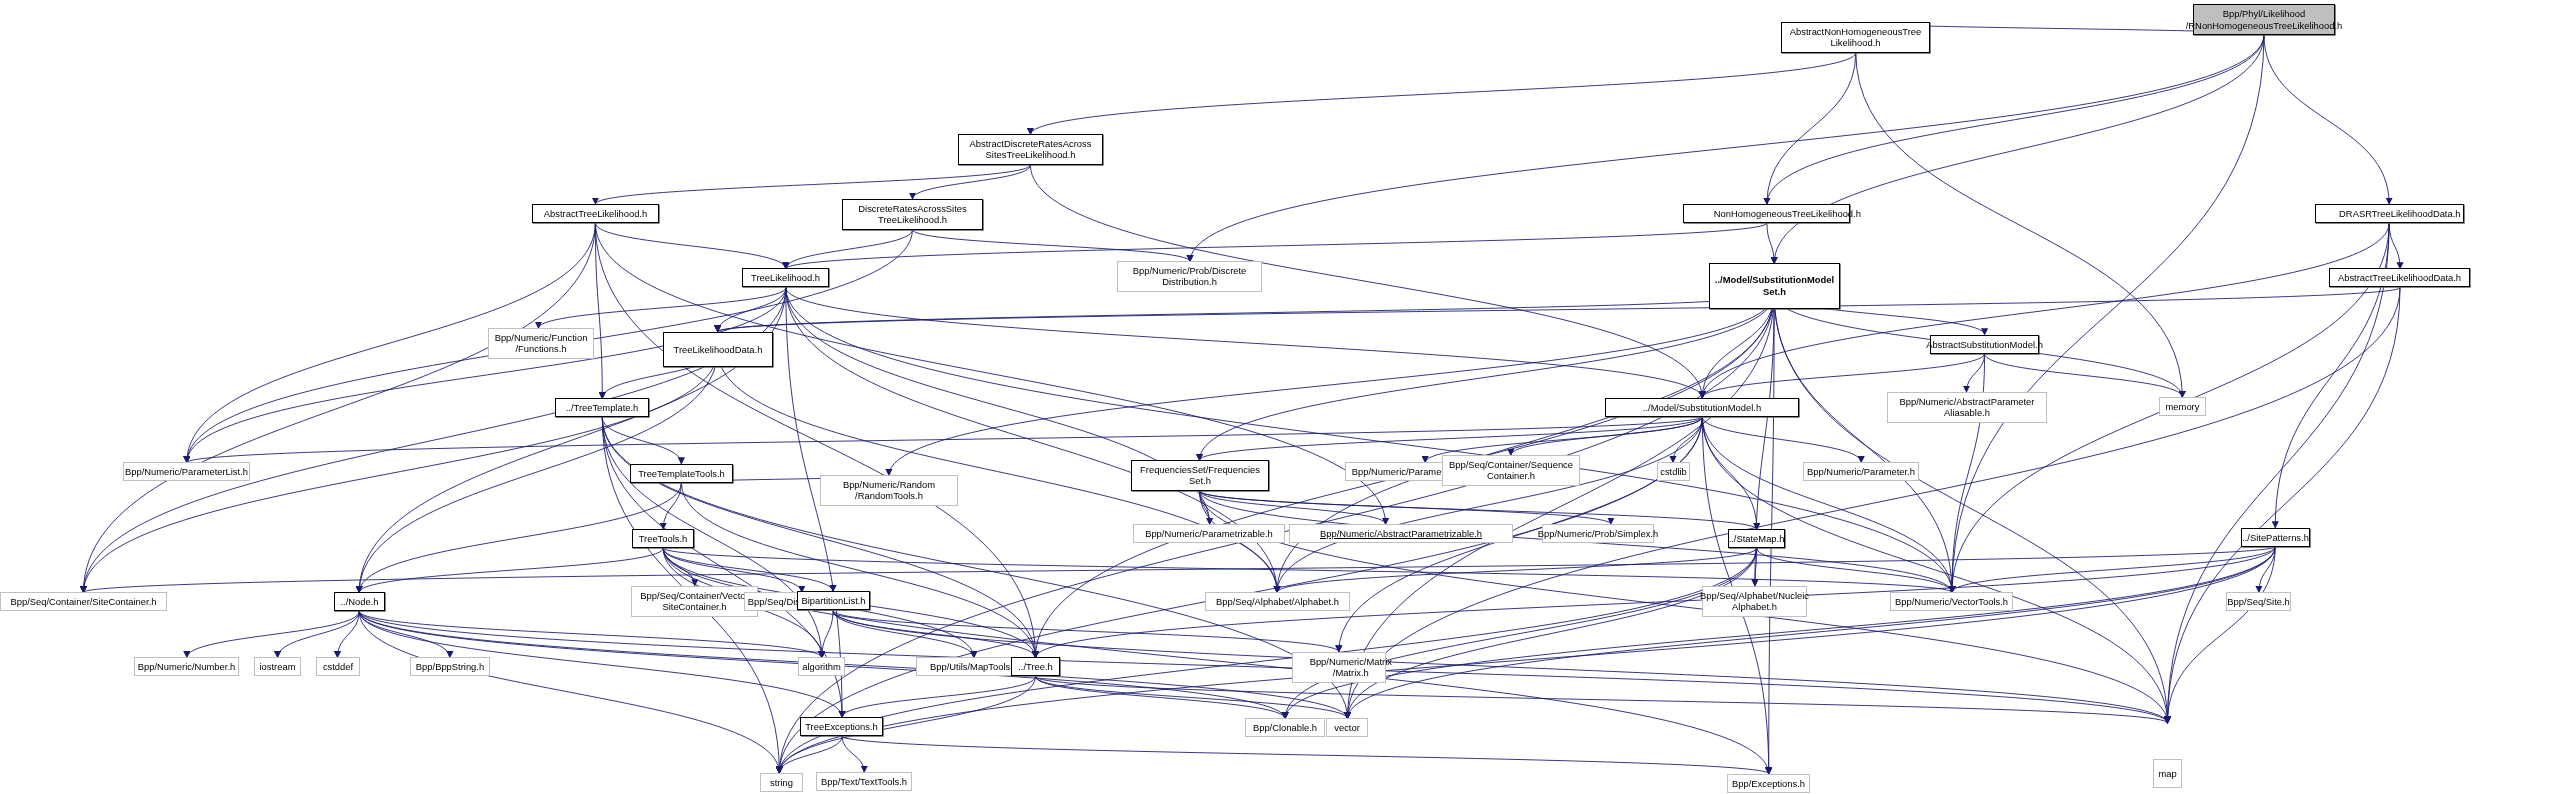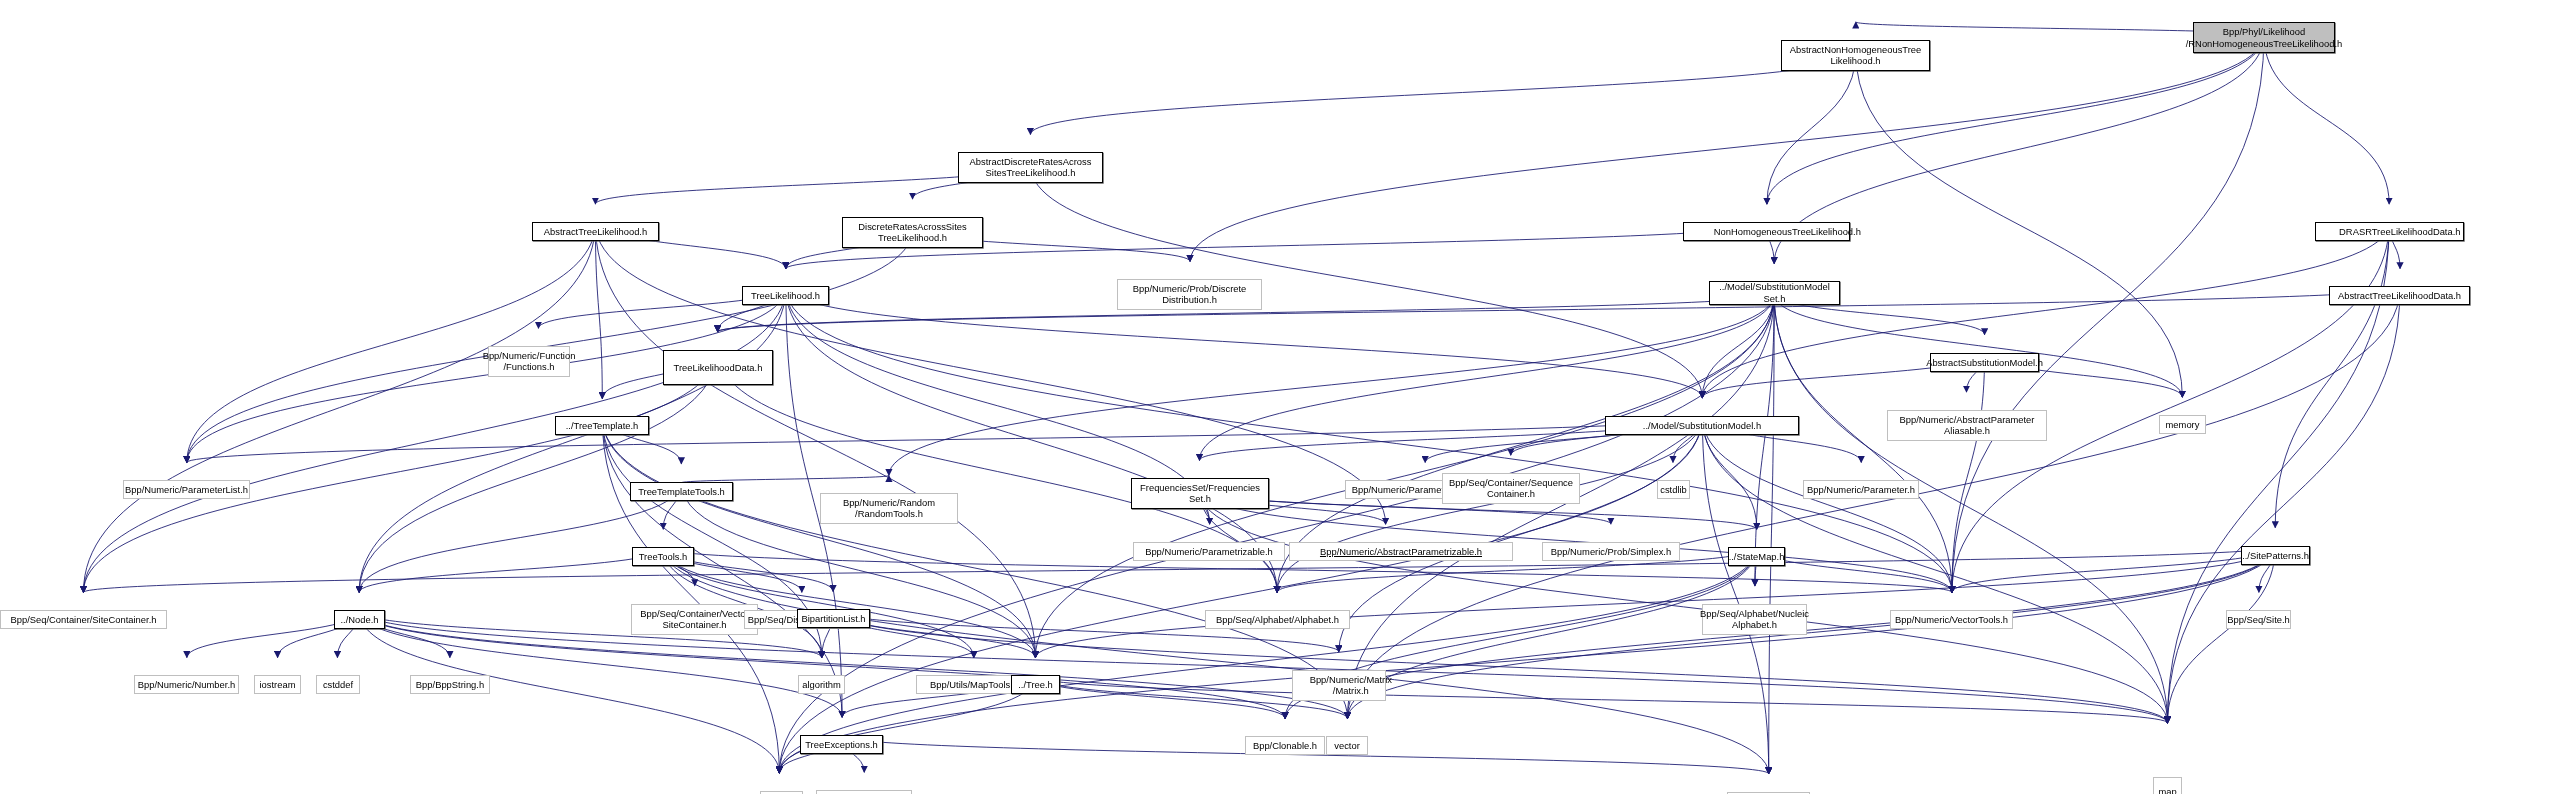--- a/index.html
+++ b/index.html
@@ -1,18 +1,18 @@
 <!DOCTYPE html>
 <html style="font-size:11.6px"><head>
 <meta charset="utf-8">
 <style>
   html,body{margin:0;padding:0;background:#ffffff;}
   body{width:2576px;height:795px;position:relative;overflow:hidden;font-family:"Liberation Sans",sans-serif;}
   #graph{position:absolute;left:0;top:0;width:2576px;height:795px;}
-  .node{position:absolute;box-sizing:border-box;display:flex;align-items:center;justify-content:center;text-align:center;font-size:9.4px;line-height:11.6px;color:#000;background:#fff;white-space:pre;padding:0 4.4px;font-family:"Liberation Sans",sans-serif;margin-top:18px;}
+  .node{position:absolute;box-sizing:border-box;display:flex;align-items:center;justify-content:center;text-align:center;font-size:9.4px;line-height:11.6px;color:#000;background:#fff;white-space:pre;padding:0 4.4px;font-family:"Liberation Sans",sans-serif;}
   .node.internal{border:0.7px solid #000;box-shadow:0.7px 0.7px 0 #555;}
   .node.external{border:1.1px solid #bfbfbf;}
   .node.root{background:#bfbfbf;border:0.7px solid #000;box-shadow:0.7px 0.7px 0 #555;}
   .node.internal,.node.root{cursor:pointer;}
   svg{position:absolute;left:0;top:0;}
 </style>
 </head>
 <body>
 
 <div id="graph">
@@ -169,24 +169,24 @@
     <div class="node internal" style="left: 958px; top: 134px; width: 145px; height: 30.5px;"><span>AbstractDiscreteRatesAcross
 SitesTreeLikelihood.h</span></div>
     <div class="node internal" style="left: 532px; top: 204px; width: 127px; height: 19px;"><span>AbstractTreeLikelihood.h</span></div>
     <div class="node internal" style="left: 842px; top: 199px; width: 141px; height: 30.5px;"><span>DiscreteRatesAcrossSites
 TreeLikelihood.h</span></div>
     <div class="node internal" style="left: 1683px; top: 204px; width: 167px; height: 19px; padding-left: 46px;"><span>NonHomogeneousTreeLikelihood.h</span></div>
     <div class="node internal" style="left: 2315px; top: 204px; width: 149px; height: 19px; padding-left: 25px;"><span>DRASRTreeLikelihoodData.h</span></div>
     <div class="node internal" style="left: 742px; top: 268px; width: 87px; height: 19px;"><span>TreeLikelihood.h</span></div>
     <div class="node external" style="left: 1117px; top: 261px; width: 145px; height: 30.5px;"><span>Bpp/Numeric/Prob/Discrete
 Distribution.h</span></div>
-    <div class="node internal" style="left: 1709px; top: 263px; width: 131px; height: 24px;"><span>../Model/SubstitutionModel
+    <div class="node internal" style="left: 1709px; top: 263px; width: 131px; height: 46px; font-weight: bold;"><span>../Model/SubstitutionModel
 Set.h</span></div>
     <div class="node internal" style="left: 2329px; top: 268px; width: 141px; height: 19px;"><span>AbstractTreeLikelihoodData.h</span></div>
-    <div class="node external" style="left: 488px; top: 328px; width: 82px; height: 30.5px;"><span>Bpp/Numeric/Function
+    <div class="node external" style="left: 488px; top: 328px; width: 106px; height: 30.5px;"><span>Bpp/Numeric/Function
 /Functions.h</span></div>
     <div class="node internal" style="left: 663px; top: 332px; width: 110px; height: 35px;"><span>TreeLikelihoodData.h</span></div>
     <div class="node internal" style="left: 1930px; top: 335px; width: 109px; height: 19px;"><span>AbstractSubstitutionModel.h</span></div>
     <div class="node internal" style="left: 555px; top: 398px; width: 94px; height: 19px;"><span>../TreeTemplate.h</span></div>
     <div class="node internal" style="left: 1605px; top: 398px; width: 194px; height: 19px;"><span>../Model/SubstitutionModel.h</span></div>
     <div class="node external" style="left: 1887px; top: 392px; width: 160px; height: 30.5px;"><span>Bpp/Numeric/AbstractParameter
 Aliasable.h</span></div>
     <div class="node external" style="left: 2159px; top: 397px; width: 47px; height: 19px;"><span>memory</span></div>
     <div class="node external" style="left: 123px; top: 462px; width: 127px; height: 19px;"><span>Bpp/Numeric/ParameterList.h</span></div>
     <div class="node internal" style="left: 1131px; top: 460px; width: 138px; height: 30.5px;"><span>FrequenciesSet/Frequencies
@@ -194,21 +194,21 @@
     <div class="node external" style="left: 1345px; top: 462px; width: 160px; height: 19px;"><span>Bpp/Numeric/ParameterAliasable.h</span></div>
     <div class="node external" style="left: 1442px; top: 455px; width: 138px; height: 30.5px;"><span>Bpp/Seq/Container/Sequence
 Container.h</span></div>
     <div class="node external" style="left: 1657px; top: 462px; width: 33px; height: 19px;"><span>cstdlib</span></div>
     <div class="node external" style="left: 1803px; top: 462px; width: 116px; height: 19px;"><span>Bpp/Numeric/Parameter.h</span></div>
     <div class="node internal" style="left: 630px; top: 464px; width: 103px; height: 19px;"><span>TreeTemplateTools.h</span></div>
     <div class="node external" style="left: 820px; top: 475px; width: 138px; height: 30.5px;"><span>Bpp/Numeric/Random
 /RandomTools.h</span></div>
     <div class="node external" style="left: 1133px; top: 524px; width: 152px; height: 19px;"><span>Bpp/Numeric/Parametrizable.h</span></div>
     <div class="node external" style="left: 1289px; top: 524px; width: 224px; height: 19px; text-decoration: underline;"><span>Bpp/Numeric/AbstractParametrizable.h</span></div>
-    <div class="node external" style="left: 1542px; top: 524px; width: 138px; height: 19px;"><span>Bpp/Numeric/Prob/Simplex.h</span></div>
+    <div class="node external" style="left: 1542px; top: 524px; width: 112px; height: 19px;"><span>Bpp/Numeric/Prob/Simplex.h</span></div>
     <div class="node internal" style="left: 1728px; top: 529px; width: 57px; height: 19px;"><span>../StateMap.h</span></div>
     <div class="node internal" style="left: 2241px; top: 528px; width: 69px; height: 19px;"><span>../SitePatterns.h</span></div>
     <div class="node internal" style="left: 632px; top: 529px; width: 62px; height: 19px;"><span>TreeTools.h</span></div>
     <div class="node external" style="left: 0px; top: 592px; width: 167px; height: 19px;"><span>Bpp/Seq/Container/SiteContainer.h</span></div>
     <div class="node external" style="left: 631px; top: 586px; width: 127px; height: 30.5px;"><span>Bpp/Seq/Container/Vector
 SiteContainer.h</span></div>
     <div class="node external" style="left: 744px; top: 592px; width: 116px; height: 19px;"><span>Bpp/Seq/DistanceMatrix.h</span></div>
     <div class="node internal" style="left: 797px; top: 591px; width: 73px; height: 19px;"><span>BipartitionList.h</span></div>
     <div class="node external" style="left: 1205px; top: 592px; width: 145px; height: 19px;"><span>Bpp/Seq/Alphabet/Alphabet.h</span></div>
     <div class="node external" style="left: 1702px; top: 586px; width: 105px; height: 30.5px;"><span>Bpp/Seq/Alphabet/Nucleic

